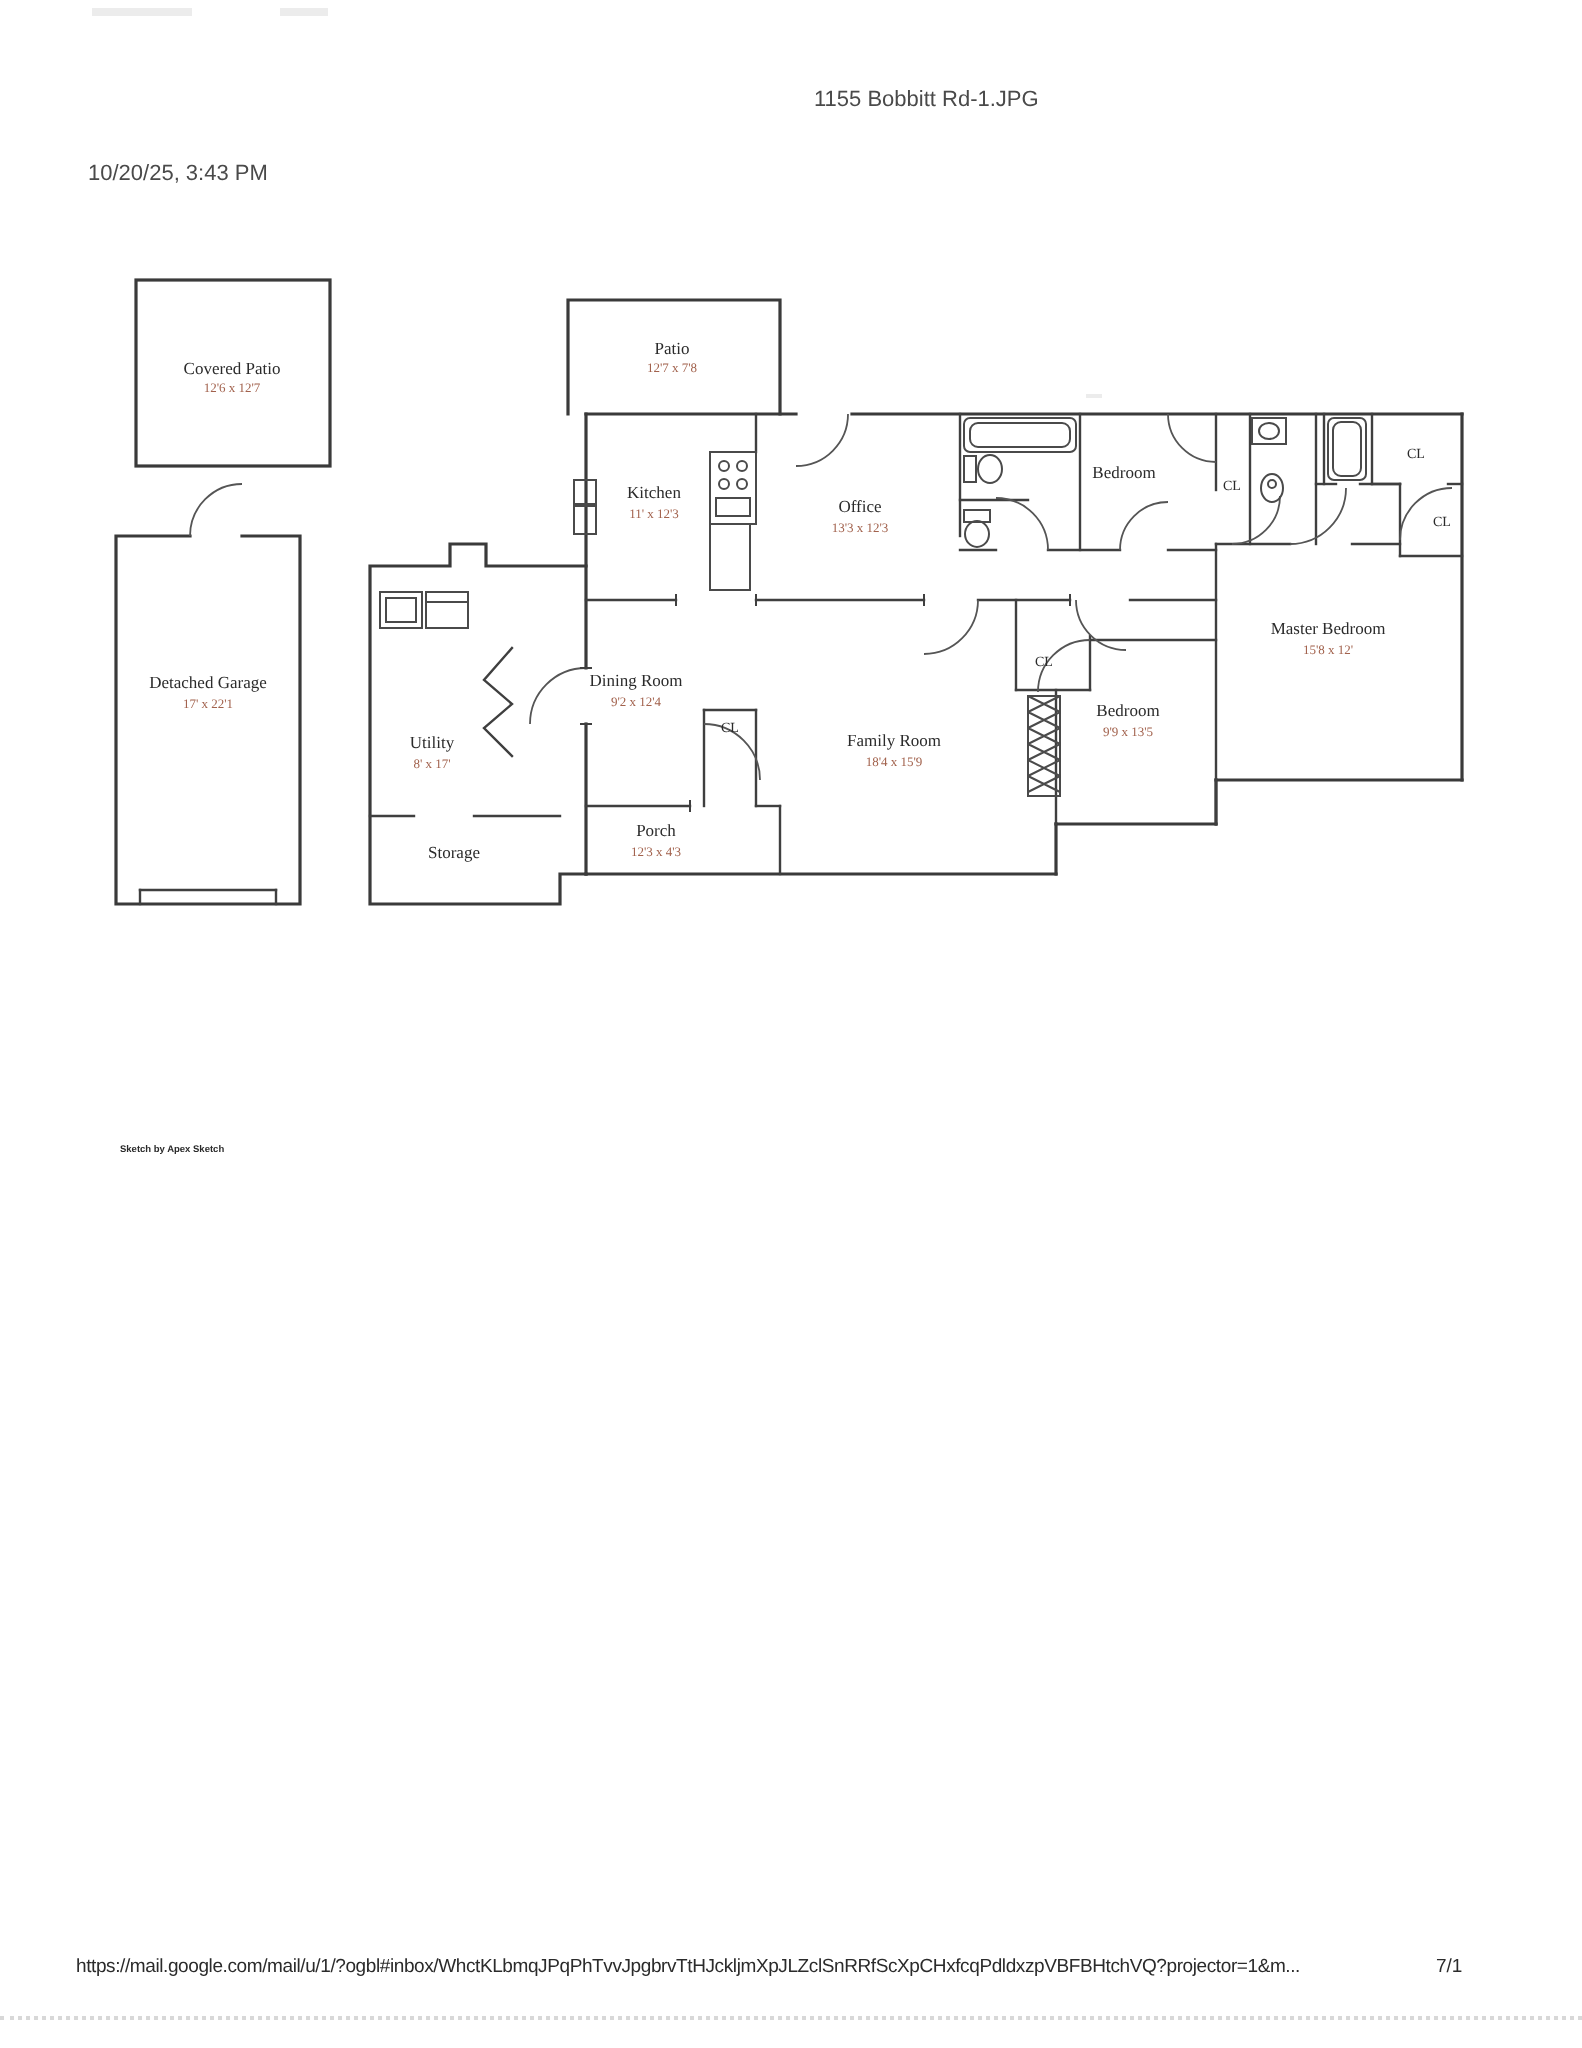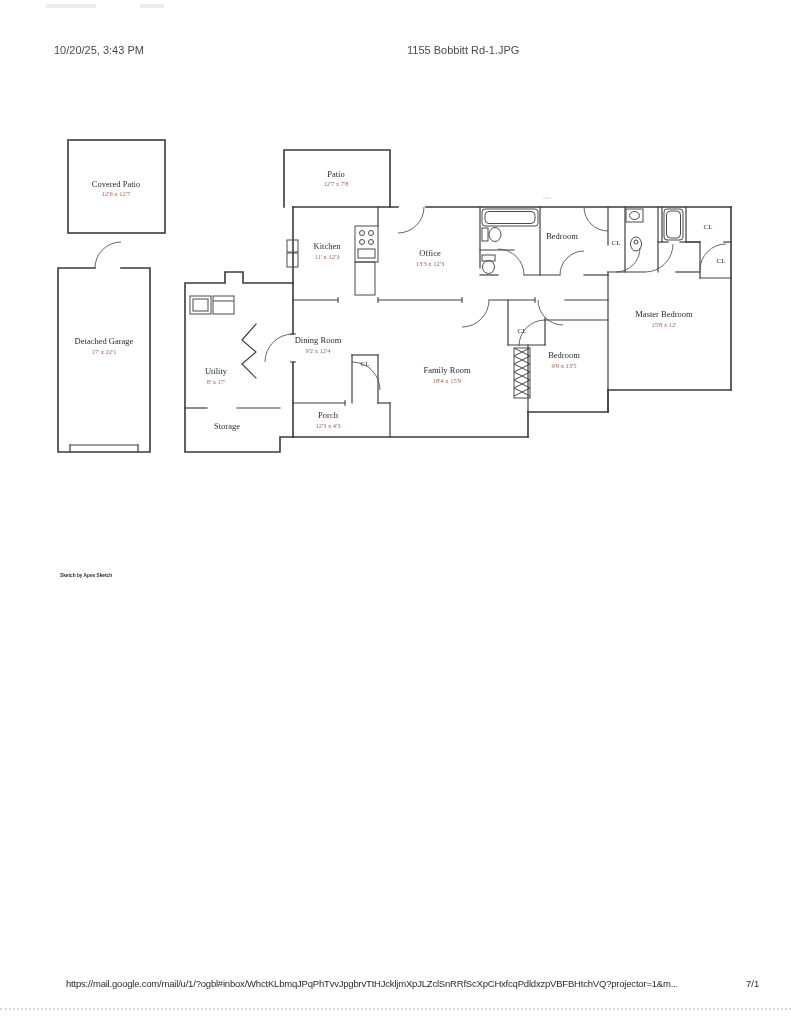--- a/index.html
+++ b/index.html
@@ -1,27 +1,27 @@
 <!DOCTYPE html>
 <html><head>
 <meta charset="utf-8">
 <style>
   html,body{margin:0;padding:0;}
   body{
     width:791px;height:1024px;position:relative;background:#ffffff;
     font-family:"Liberation Sans",sans-serif;overflow:hidden;
   }
   .hdr-text{position:absolute;top:44px;font-size:11px;color:#4a4a4a;white-space:nowrap;}
-  #hdr-left{left:54px;}
+  #hdr-left{left:44px;margin-top:37px;}
   #hdr-center{left:407px;}
   .credit{
     position:absolute;left:60px;top:572px;font-size:5px;font-weight:bold;
     color:#2a2a2a;letter-spacing:0px;transform:scale(.95);transform-origin:left top;
   }
-  .ftr{position:absolute;top:978px;font-size:9.5px;color:#2b2b2b;white-space:nowrap;margin-left:28px;}
+  .ftr{position:absolute;top:978px;font-size:9.5px;color:#2b2b2b;white-space:nowrap;}
   #ftr-url{left:38px;letter-spacing:-0.2px;}
   #ftr-page{left:718px;}
   #scan-line{
     position:absolute;left:0;top:1008px;width:791px;height:0;
     border-top:2px dotted #c4c4c4;opacity:.65;
   }
   .speck{position:absolute;background:#d9d9d9;opacity:.5;}
   svg text{font-family:"Liberation Serif",serif;}
   .room-name{fill:#2b2b2b;font-size:8.5px;text-anchor:middle;}
   .room-dims{fill:#a2624d;font-size:6.5px;text-anchor:middle;}

